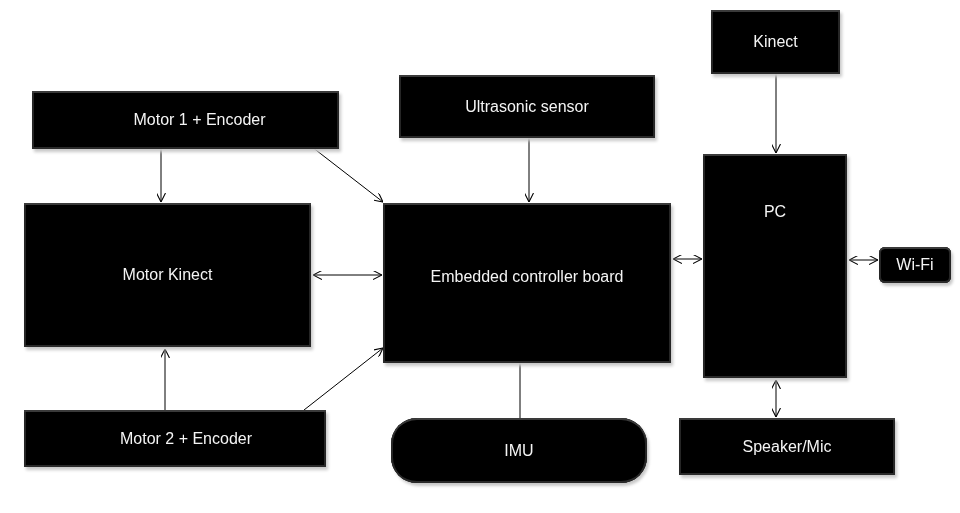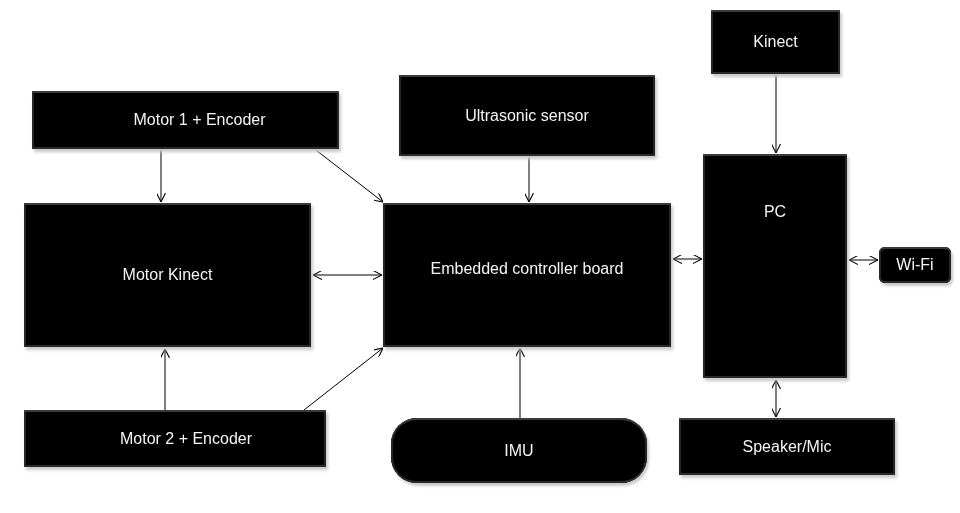--- a/index.html
+++ b/index.html
@@ -38,24 +38,24 @@
 
 <div class="box" style="left:32px;top:91px;width:279px;height:58px;padding-left:28px;">
     <span>Motor 1 + Encoder</span>
   </div>
 <div class="box" style="left:24px;top:203px;width:287px;height:144px;">
     <span>Motor Kinect</span>
   </div>
 <div class="box" style="left:24px;top:410px;width:280px;height:57px;padding-left:22px;">
     <span>Motor 2 + Encoder</span>
   </div>
-<div class="box" style="left:399px;top:75px;width:256px;height:81px;">
+<div class="box" style="left:399px;top:75px;width:256px;height:63px;">
     <span>Ultrasonic sensor</span>
   </div>
-<div class="box" style="left:383px;top:203px;width:288px;height:144px;">
+<div class="box" style="left:383px;top:203px;width:288px;height:160px;">
     <span style="display:block;width:220px;margin-top:-12px;">Embedded controller board</span>
   </div>
 <div class="box" style="left:391px;top:418px;width:256px;height:65px;border-radius:26px;">
     <span>IMU</span>
   </div>
 <div class="box" style="left:711px;top:10px;width:129px;height:64px;">
     <span>Kinect</span>
   </div>
 <div class="box" style="left:703px;top:154px;width:144px;height:224px;align-items:flex-start;">
     <span style="margin-top:45px;">PC</span>

